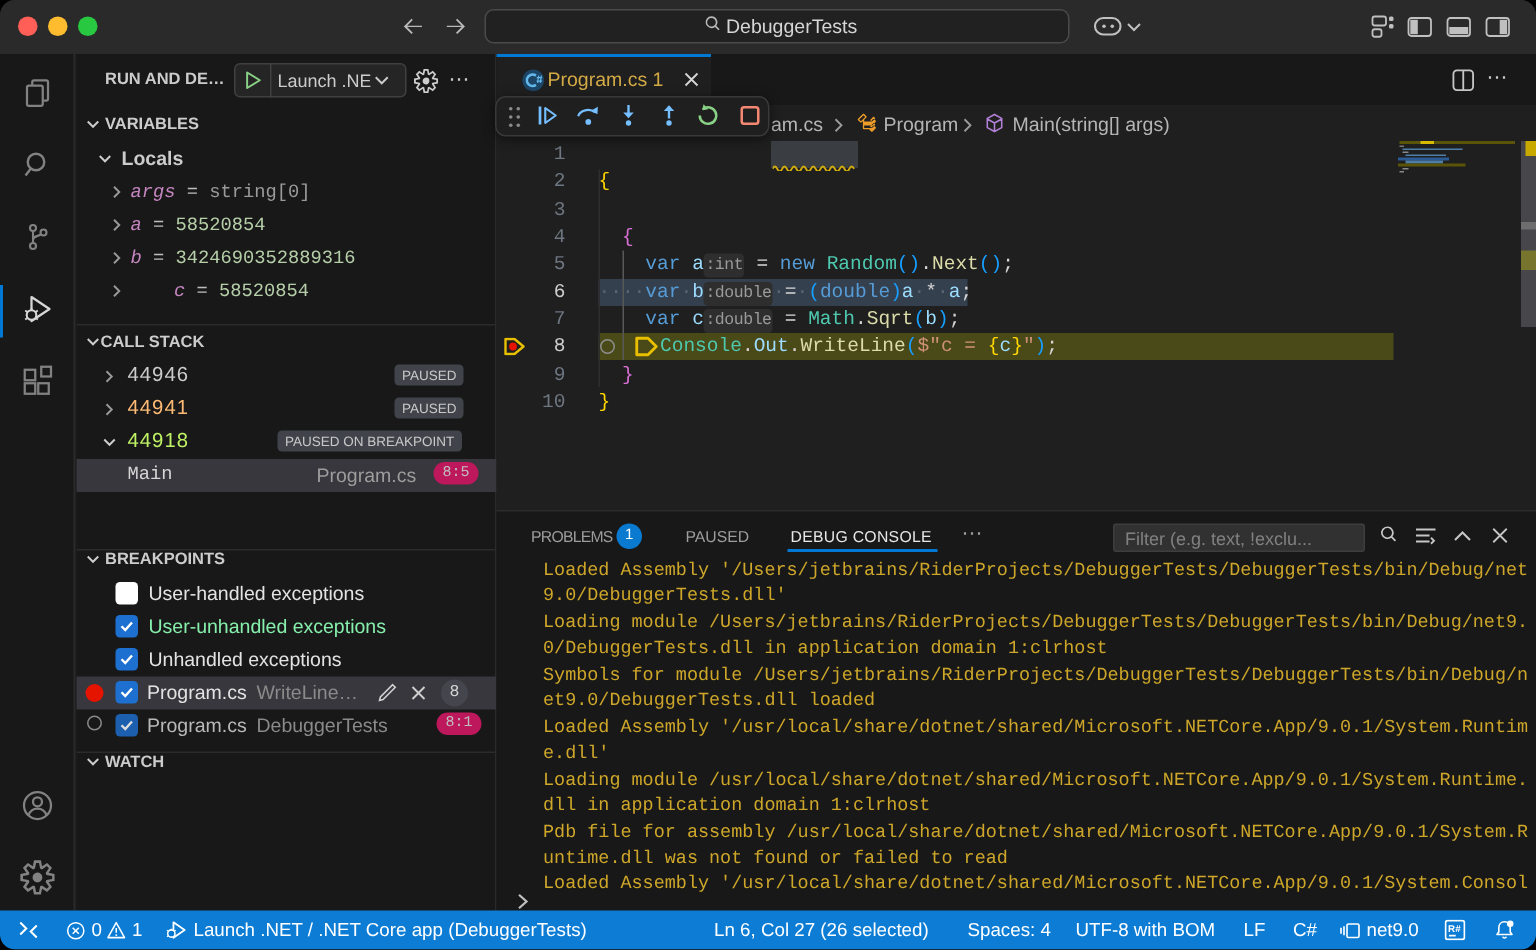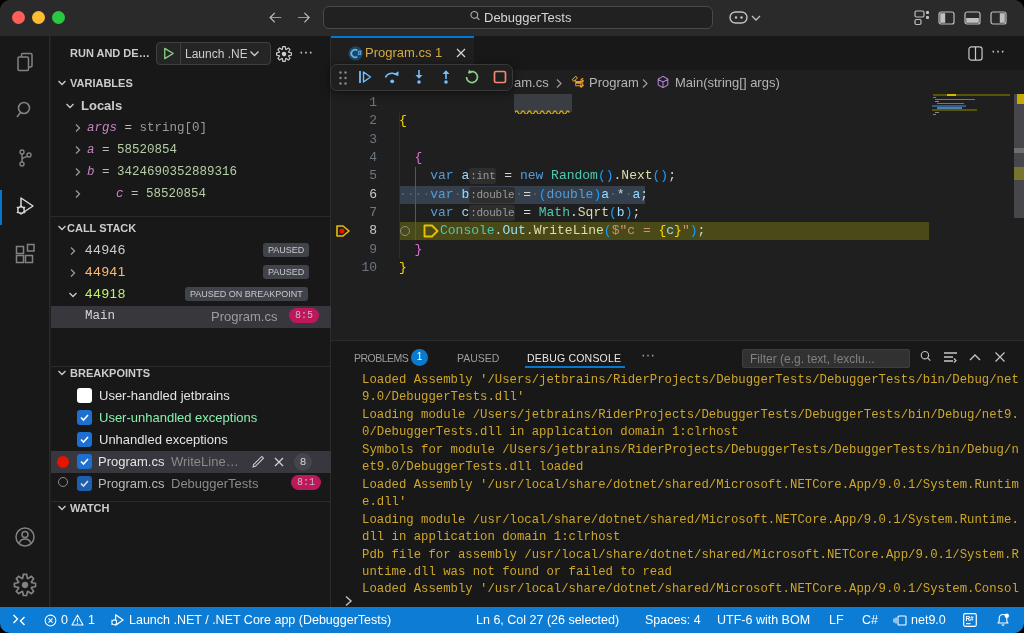--- a/index.html
+++ b/index.html
@@ -192,21 +192,21 @@
     <div class="abs mono" style="left:34px;top:273px;font-size:12.5px;color:#d5d5d5;">Main</div>
     <div class="abs" style="left:160px;top:273px;font-size:13px;color:#9d9d9d;">Program.cs</div>
     <div class="abs pill" style="left:238px;top:272px;">8:5</div>
 
     <div class="abs" style="left:0;top:330px;width:280px;height:1px;background:#2b2b2b;"></div>
     <svg class="abs" style="left:5px;top:331px;" width="12" height="12" viewBox="0 0 12 12">
         <path d="M2.5 4l3.5 3.5L9.5 4" stroke="#cccccc" stroke-width="1.3" fill="none"></path>
       </svg>
     <div class="abs shead" style="left:19px;top:331px;">BREAKPOINTS</div>
     <div class="abs" style="left:26px;top:352px;width:15px;height:15px;background:#ffffff;border-radius:3px;"></div>
-    <div class="abs" style="left:48px;top:352px;font-size:13px;color:#e3e3e3;">User-handled jetbrains</div>
+    <div class="abs" style="left:48px;top:352px;font-size:13px;color:#e3e3e3;">User-handled exceptions</div>
     <div class="abs" style="left:26px;top:374px;width:15px;height:15px;background:#1e70d0;border-radius:3px;"></div>
     <svg class="abs" style="left:28px;top:376px;" width="11" height="11" viewBox="0 0 11 11">
         <path d="M2 5.5l2.5 2.5L9 3" stroke="#fff" stroke-width="1.6" fill="none"></path>
       </svg>
     <div class="abs" style="left:48px;top:374px;font-size:13px;color:#86efac;">User-unhandled exceptions</div>
     <div class="abs" style="left:26px;top:396px;width:15px;height:15px;background:#1e70d0;border-radius:3px;"></div>
     <svg class="abs" style="left:28px;top:398px;" width="11" height="11" viewBox="0 0 11 11">
         <path d="M2 5.5l2.5 2.5L9 3" stroke="#fff" stroke-width="1.6" fill="none"></path>
       </svg>
     <div class="abs" style="left:48px;top:396px;font-size:13px;color:#e3e3e3;">Unhandled exceptions</div>
@@ -440,21 +440,21 @@
       </svg>
     <div class="sitem" style="left:88px;">1</div>
     <svg class="abs" style="left:110px;top:6px;" width="15" height="14" viewBox="0 0 16 15">
         <path d="M6 2l8 5.5L6 13z" fill="none" stroke="#fff" stroke-width="1.3" stroke-linejoin="round"></path>
         <circle cx="4.5" cy="10" r="2.6" fill="#0078d4" stroke="#fff" stroke-width="1.1"></circle>
         <path d="M4.5 7.6v-1M2.4 8.4l-1-.8M2.4 11.6l-1 .8M6.6 8.4l1-.8M6.6 11.6l1 .8" stroke="#fff" stroke-width="0.9"></path>
       </svg>
     <div class="sitem" style="left:129px;">Launch .NET / .NET Core app (DebuggerTests)</div>
     <div class="sitem" style="left:476px;">Ln 6, Col 27 (26 selected)</div>
     <div class="sitem" style="left:645px;">Spaces: 4</div>
-    <div class="sitem" style="left:717px;">UTF-6 with BOM</div>
+    <div class="sitem" style="left:717px;">UTF-8 with BOM</div>
     <div class="sitem" style="left:829px;">LF</div>
     <div class="sitem" style="left:862px;">C#</div>
     <svg class="abs" style="left:893px;top:8px;" width="14" height="11" viewBox="0 0 14 11">
         <rect x="5" y="1" width="8" height="9" rx="1" fill="none" stroke="#fff" stroke-width="1.1"></rect>
         <path d="M3 2.5v6M1 3.5v4" stroke="#fff" stroke-width="1.1"></path>
       </svg>
     <div class="sitem" style="left:911px;">net9.0</div>
     <svg class="abs" style="left:963px;top:6px;" width="14" height="14" viewBox="0 0 14 14">
         <rect x="0.7" y="0.7" width="12.6" height="12.6" rx="1.5" fill="none" stroke="#fff" stroke-width="1.2"></rect>
         <text x="2.4" y="8.2" font-size="6.5" font-weight="bold" fill="#fff" font-family="Liberation Sans">R#</text>

